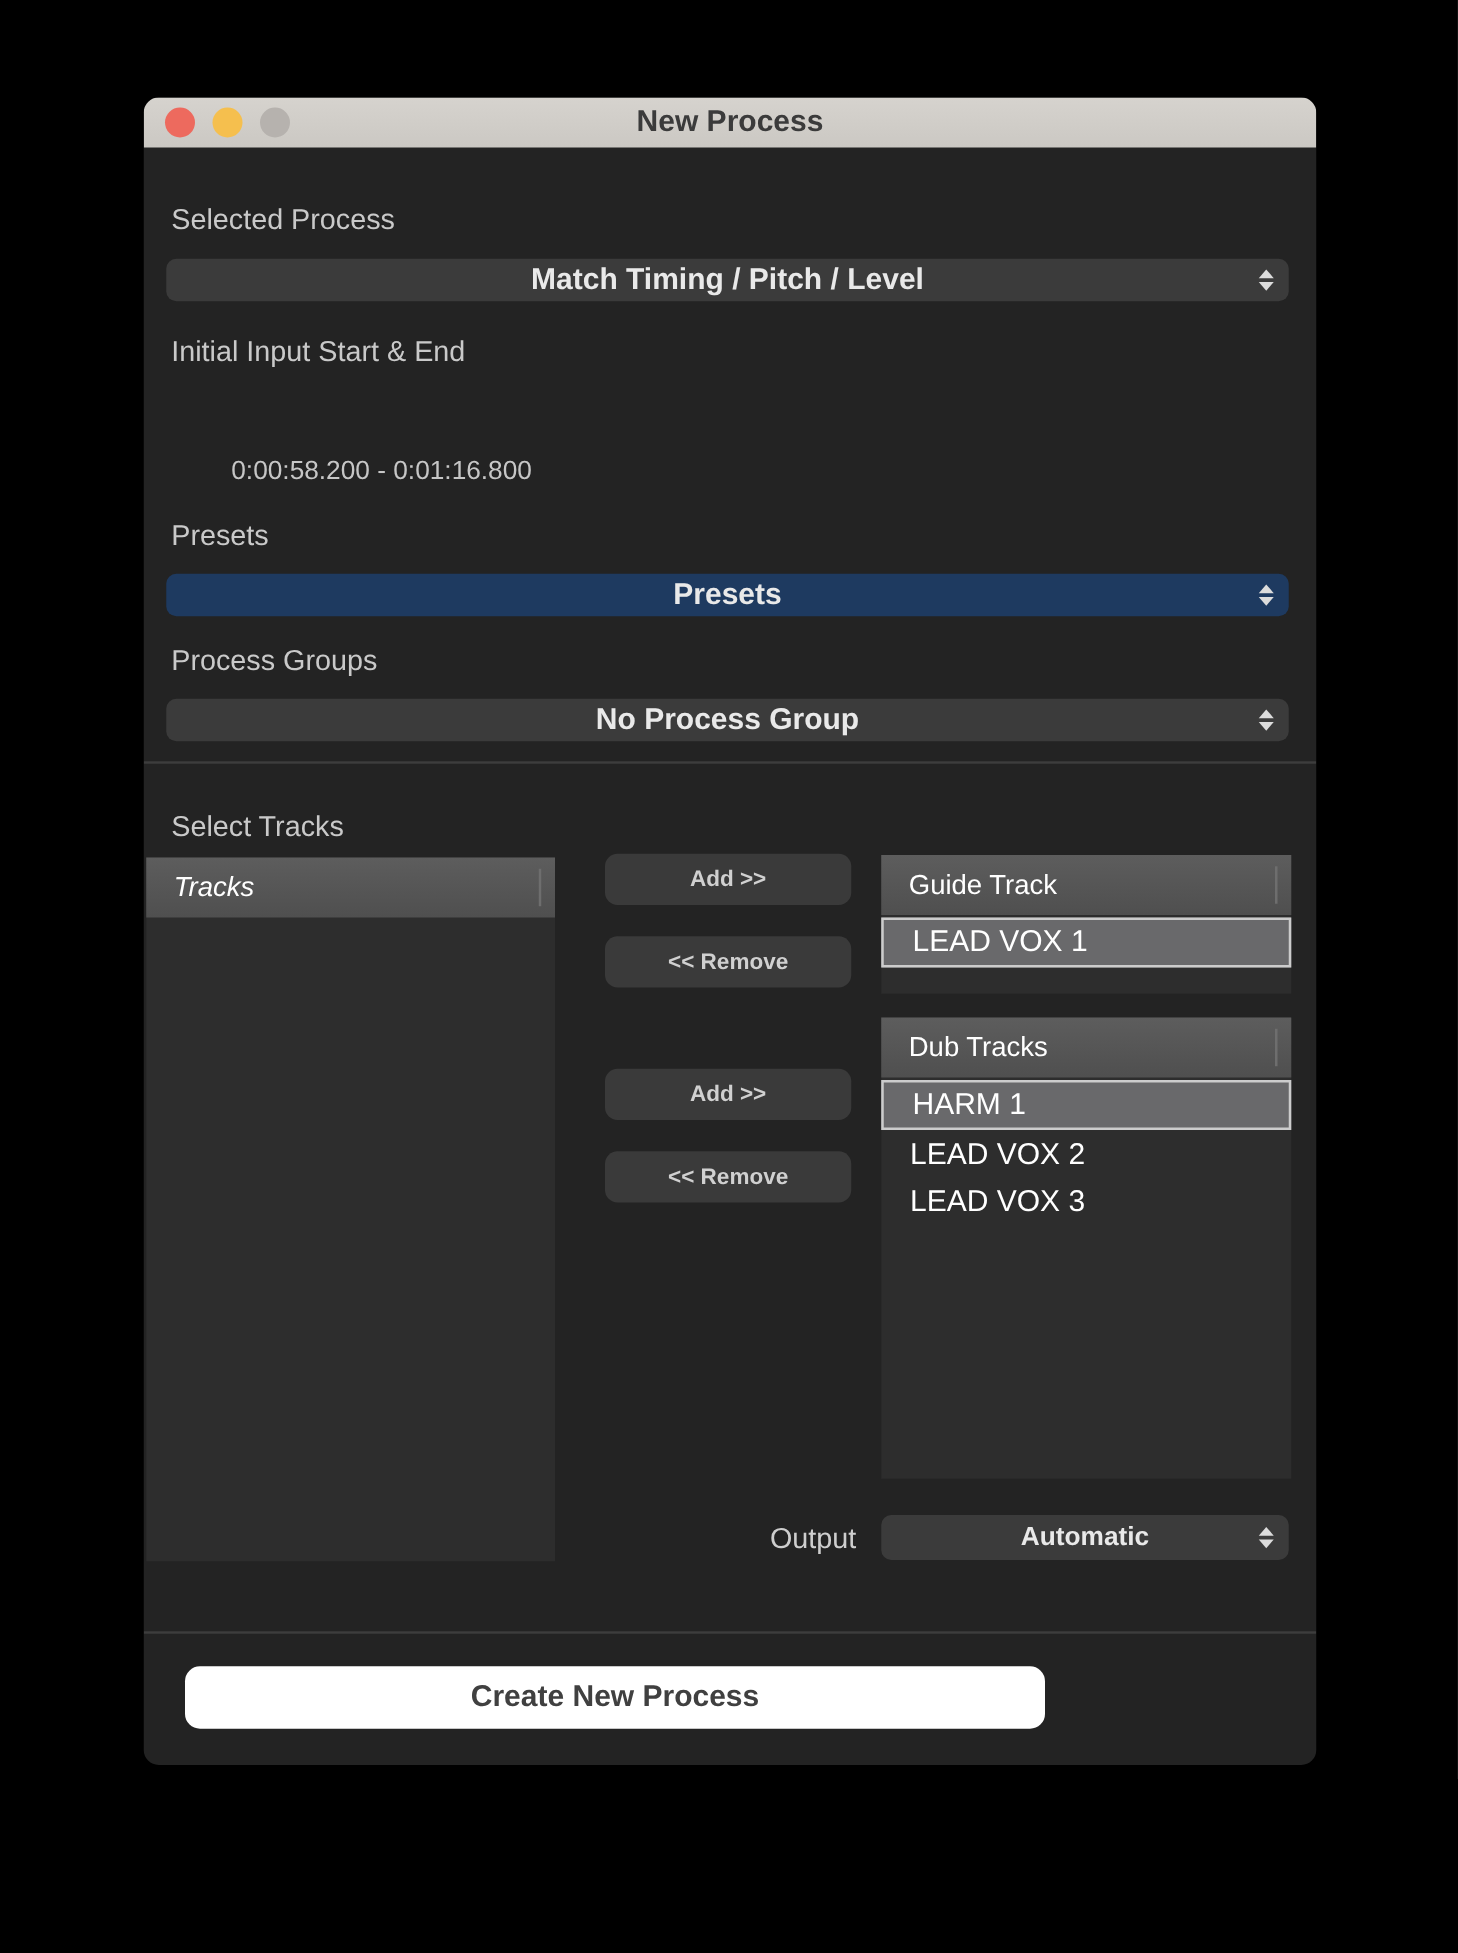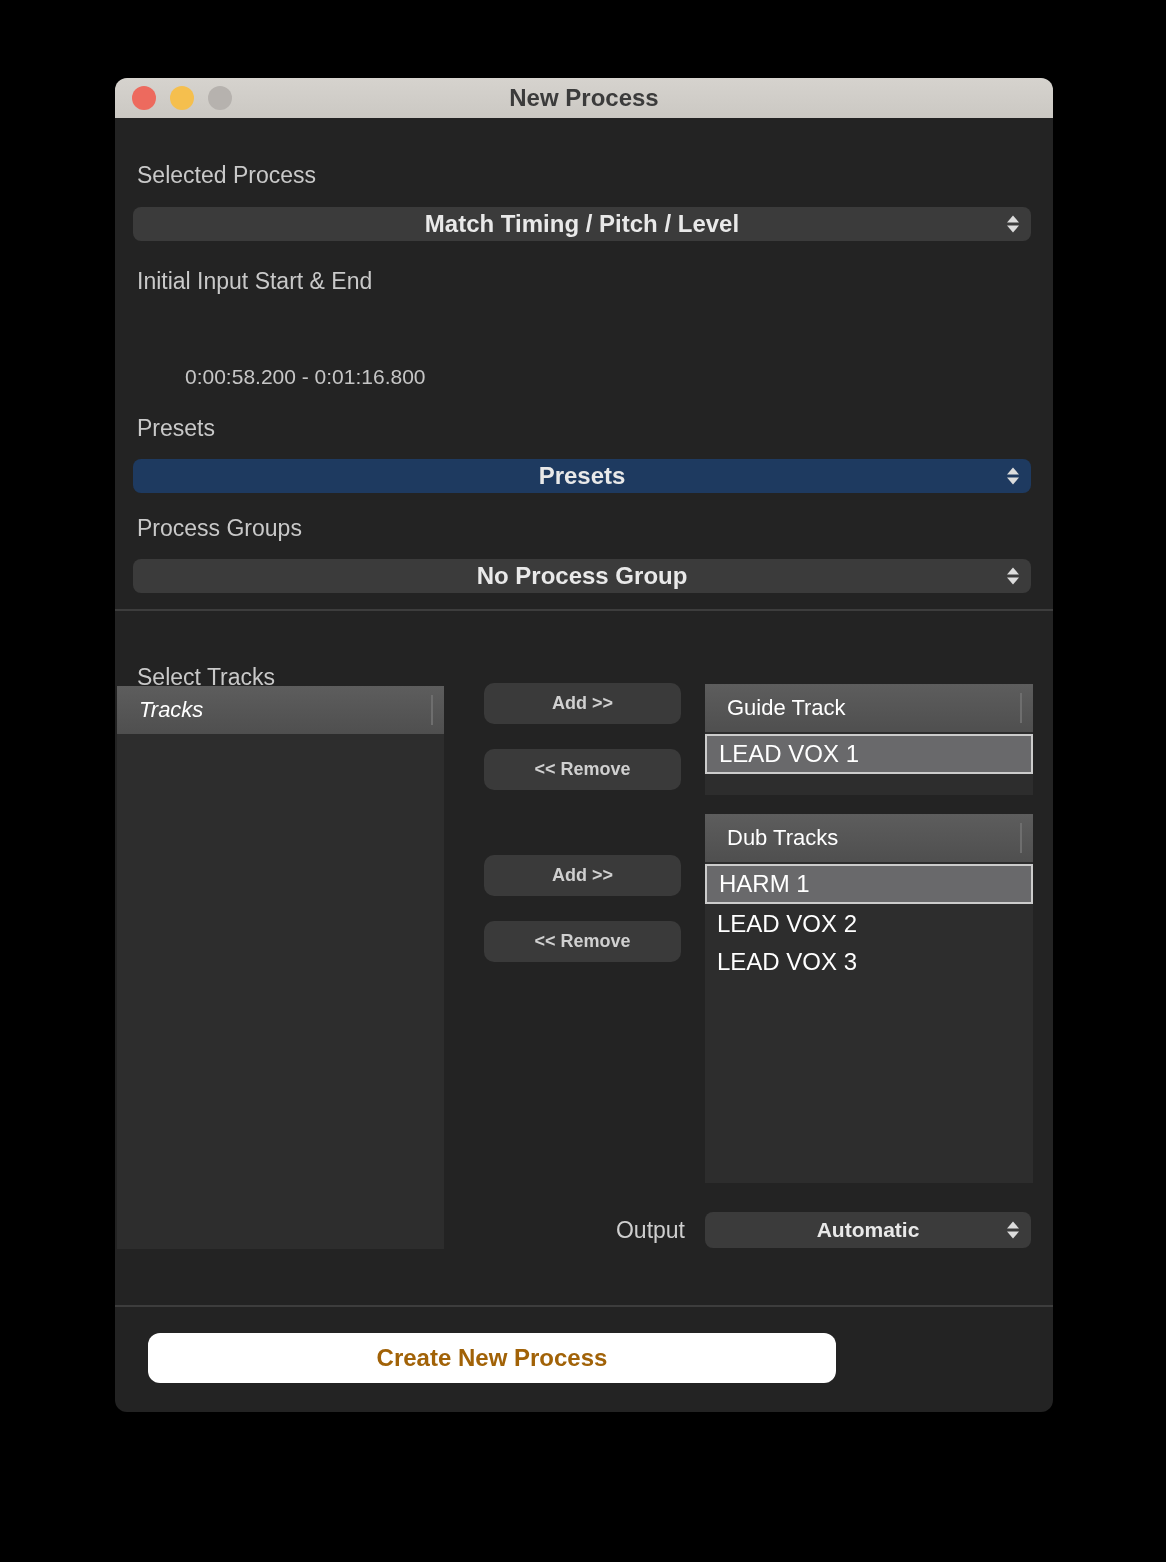--- a/index.html
+++ b/index.html
@@ -42,41 +42,41 @@
   .panel{position:absolute;background:#2d2d2d;}
   .panel-header{
     position:relative;height:48px;background:linear-gradient(#5d5d5d,#4f4f4f);
     display:flex;align-items:center;padding-left:22px;
     font-size:22px;color:#fff;
   }
   .panel-header::after{
     content:"";position:absolute;right:11px;top:9px;bottom:9px;width:2px;background:#6e6e6e;
   }
   .track-item{
-    height:36px;display:flex;align-items:center;padding-left:12px;
+    height:36px;display:flex;align-items:center;padding-left:23px;
     font-size:24px;color:#fff;margin:2px 0 0 0;
   }
   .track-item.selected{
     background:#69696b;border:2px solid #cccccc;height:36px;margin:2px 0;
   }
   .mid-btn{
     position:absolute;left:369px;width:197px;height:41px;border-radius:10px;
     background:#3a3a3a;display:flex;align-items:center;justify-content:center;
     font-size:18px;font-weight:bold;color:#d0d0d0;cursor:default;
   }
   .output-label{position:absolute;left:400px;width:170px;text-align:right;font-size:23px;color:#cecece;}
   .output-select{
     position:absolute;left:590px;top:1134px;width:326px;height:36px;background:#3b3b3b;
     border-radius:8px;display:flex;align-items:center;justify-content:center;
     font-size:21px;font-weight:bold;color:#e9e9e9;
   }
   .create-btn{
     position:absolute;left:33px;top:1255px;width:688px;height:50px;border-radius:12px;
     background:#fff;display:flex;align-items:center;justify-content:center;
-    font-size:24px;font-weight:bold;color:#a16207;cursor:default;
+    font-size:24px;font-weight:bold;color:#404040;cursor:default;
   }
 </style>
 </head>
 <body>
 
 <div class="window">
 
   <div class="titlebar">
     <div class="lights">
       <span class="light close"></span>
@@ -111,21 +111,21 @@
   <div class="select" style="top:481px;">
     <span>No Process Group</span>
     <span class="stepper">
         <i class="up"></i>
         <i class="down"></i>
       </span>
   </div>
 
   <div class="divider" style="top:531px;"></div>
 
-  <div class="label" style="top:586px;">Select Tracks</div>
+  <div class="label" style="top:570px;">Select Tracks</div>
 
   <div class="panel" style="left:2px;top:608px;width:327px;height:563px;font-style:italic;">
     <div class="panel-header">
       <span>Tracks</span>
     </div>
     <div></div>
   </div>
 
   <div class="mid-btn" style="top:605px;">Add &gt;&gt;</div>
   <div class="mid-btn" style="top:671px;">&lt;&lt; Remove</div>

